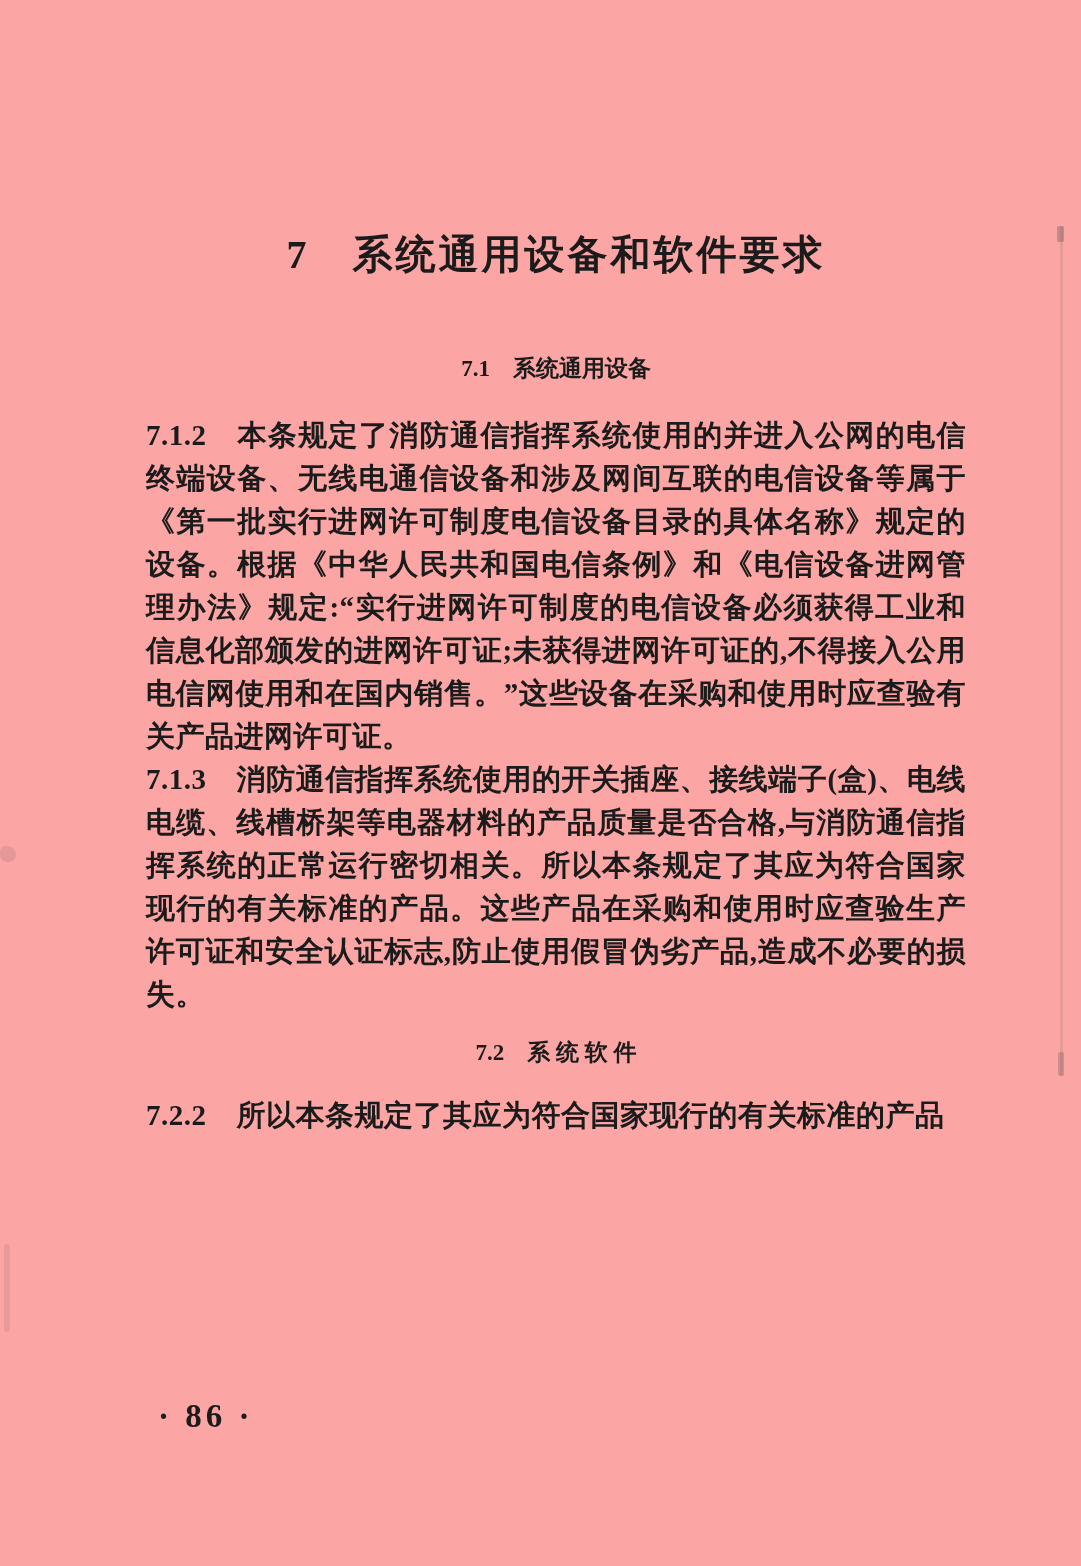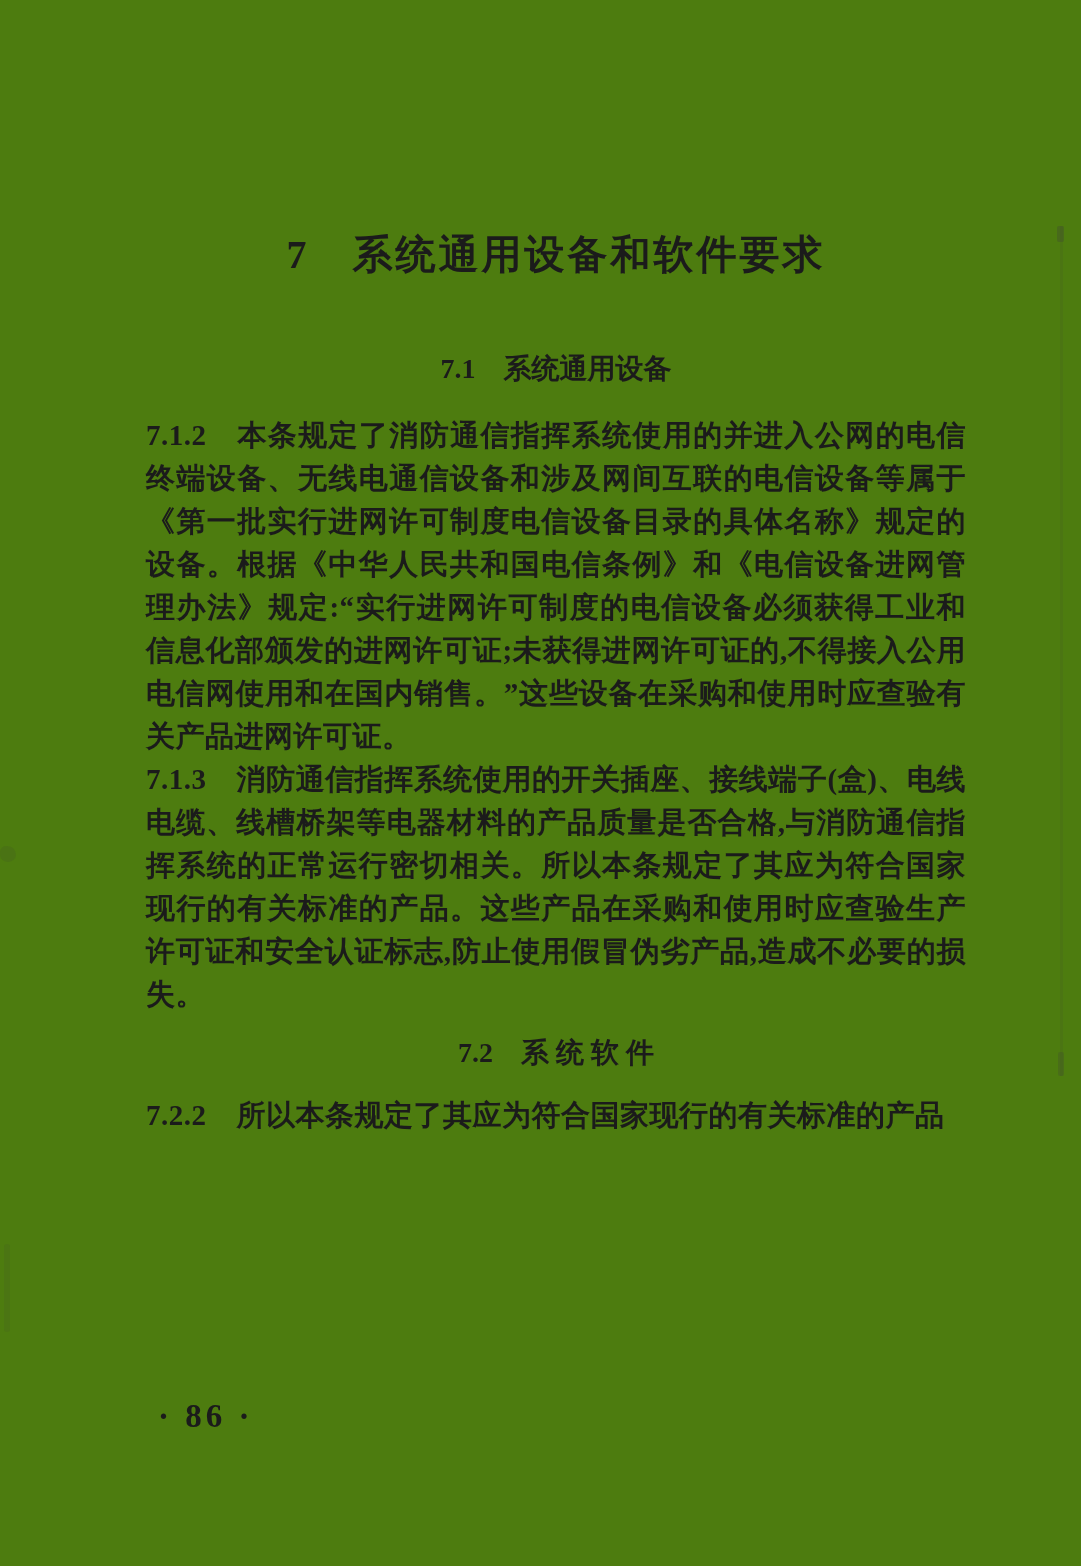--- a/index.html
+++ b/index.html
@@ -2,42 +2,42 @@
 <html><head>
 <meta charset="utf-8">
 <style>
   * { margin: 0; padding: 0; box-sizing: border-box; }
   html, body { background: #f2f2f0; }
   .page {
     position: relative;
     width: 1081px;
     height: 1566px;
     margin: 0 auto;
-    background: #4d7c0f;
+    background: #fca5a5;
     overflow: hidden;
     font-family: "Liberation Serif", "DejaVu Serif", serif;
     color: #1b1b1b;
   }
   .content {
     position: absolute;
     left: 146px;
     top: 0;
     width: 820px;
   }
   .chapter-title {
     margin-top: 230px;
     text-align: center;
     font-size: 40px;
     line-height: 50px;
     font-weight: 700;
     letter-spacing: 3px;
   }
   .section-heading {
     text-align: center;
-    font-size: 28px;
+    font-size: 23px;
     line-height: 34px;
     font-weight: 700;
   }
   .section-heading.h-71 { margin-top: 72px; margin-bottom: 28px; }
   .section-heading.h-72 { margin-top: 20px; margin-bottom: 24px; }
   .clause {
     font-size: 29px;
     line-height: 43px;
     text-align: justify;
     font-weight: 600;

